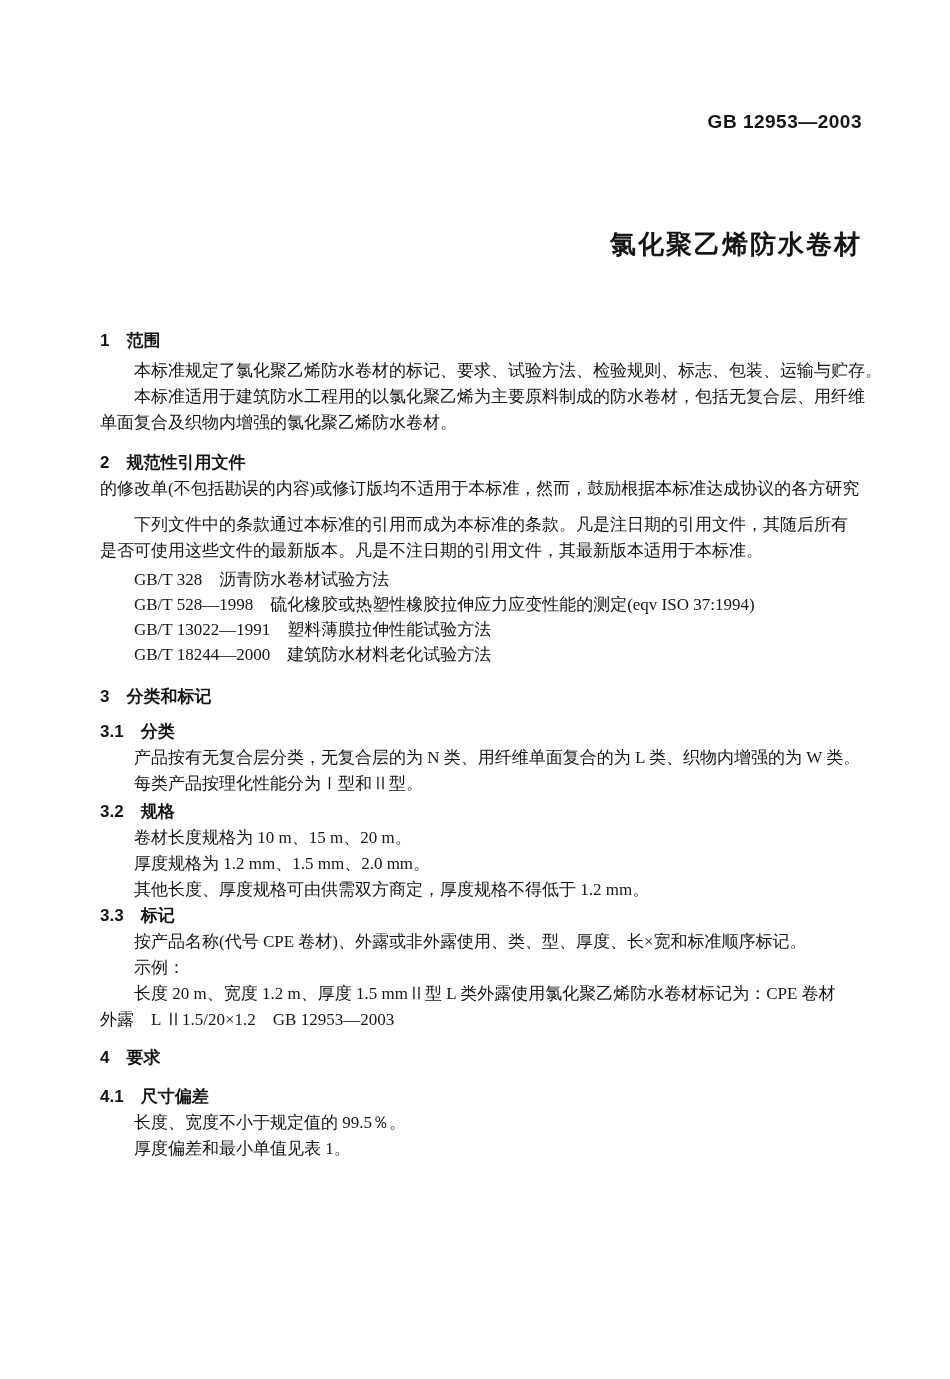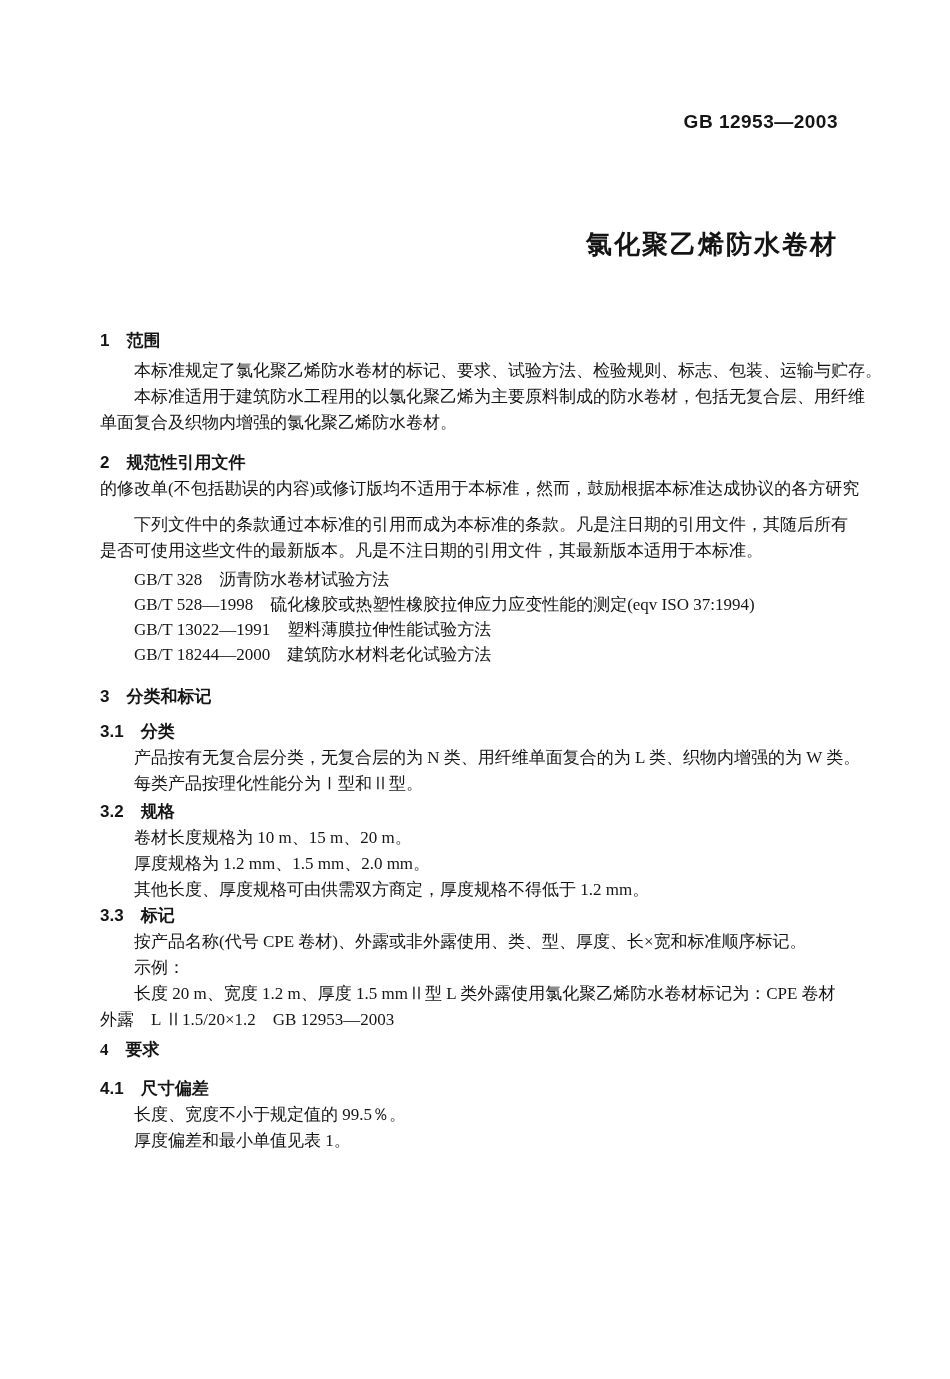--- a/index.html
+++ b/index.html
@@ -5,21 +5,21 @@
   * { margin:0; padding:0; box-sizing:border-box; }
   html, body { background:#ffffff; }
   .page {
     position:relative;
     width:950px;
     height:1379px;
     background:#ffffff;
     color:#151515;
     overflow:hidden;
   }
-  .content { padding-left:100px; padding-right:112px; }
+  .content { padding-left:100px; padding-right:88px; }
 
   .doc-code {
     font-family:"Liberation Sans", sans-serif;
     font-weight:700;
     font-size:19px;
     line-height:24px;
     letter-spacing:0.5px;
     text-align:right;
     margin-top:110px;
   }
@@ -50,21 +50,21 @@
 
   
   .mt-s1h  { margin-top:66px; }
   .mt-p    { margin-top:4px; }
   .mt-s2h  { margin-top:14px; }
   .mt-s2p  { margin-top:10px; }
   .mt-refs { margin-top:3px; }
   .mt-s3h  { margin-top:17px; }
   .mt-s31h { margin-top:9px; }
   .mt-s32h { margin-top:2px; }
-  .mt-s4h  { margin-top:4px;font-family:Liberation Serif, serif; }
+  .mt-s4h  { margin-top:12px; }
   .mt-s41h { margin-top:13px; }
 </style>
 </head>
 <body>
 
 <div class="page">
   <div class="content">
 
     <div class="doc-code">GB 12953—2003</div>
 

